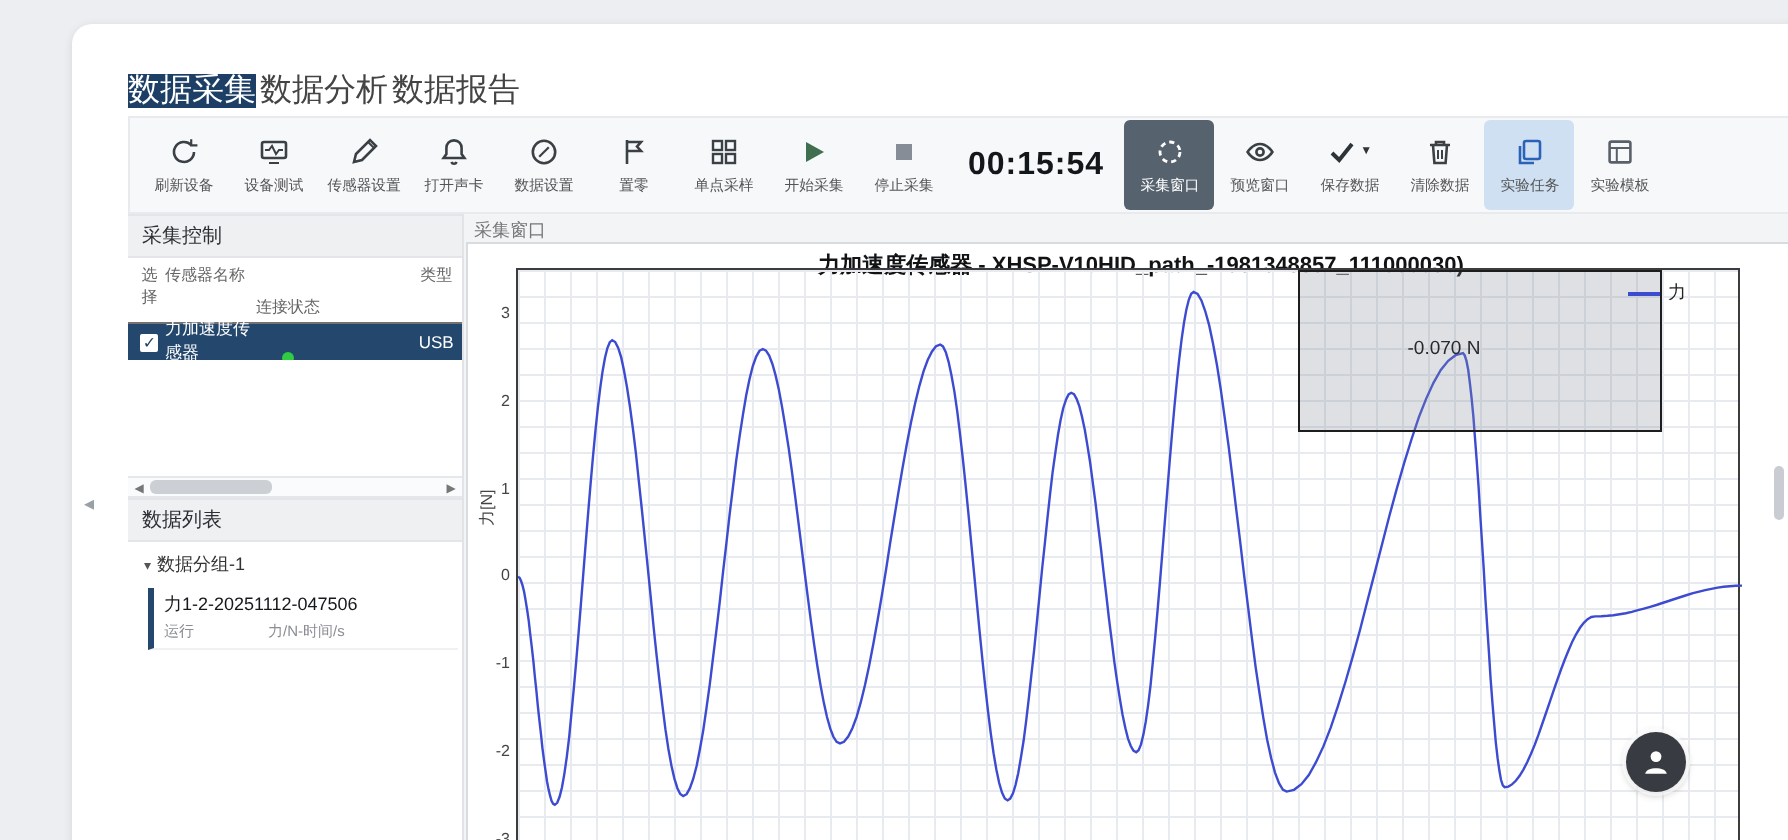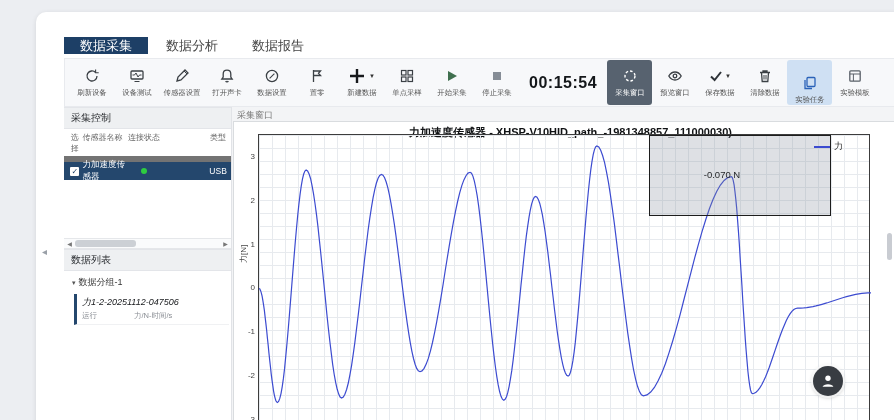--- a/index.html
+++ b/index.html
@@ -4,62 +4,62 @@
 <style>
   * { box-sizing: border-box; margin: 0; padding: 0; }
   html,body { width:894px; height:420px; overflow:hidden; }
   body { background:#eceef2; font-family:"Liberation Sans",sans-serif; position:relative; }
 
   .window { position:absolute; left:36px; top:12px; width:872px; height:560px;
             background:#fff; border-radius:10px; box-shadow:0 1px 5px rgba(0,0,0,.10); overflow:hidden; }
 
   
   .tabs { position:absolute; left:28px; top:25px; display:flex; gap:2px; }
-  .tab { font-size:13px; line-height:17px; padding:0 16px; color:#444; cursor:default; }
+  .tab { font-size:16px; line-height:17px; padding:0 0; color:#444; cursor:default; }
   .tab.active { background:#1d3f66; color:#fff; }
 
   
   .toolbar { position:absolute; left:28px; top:46px; right:0; height:49px;
              background:#f7f8fa; border:1px solid #e8eaee; border-right:none;
              display:flex; align-items:center; padding:2px 4px; overflow:hidden; white-space:nowrap; }
   .titem { width:45px; height:45px; flex:0 0 auto; display:flex; flex-direction:column;
            align-items:center; justify-content:center; gap:2px; border-radius:3px; cursor:pointer; }
   .titem .tlabel { font-size:8px; color:#555; transform:scale(.92); white-space:nowrap; }
   .ticon { height:18px; display:flex; align-items:center; justify-content:center; }
   .titem.dark { background:#57626f; }
   .titem.dark .tlabel { color:#fff; }
-  .titem.hl { background:#cfe0f3;justify-content:flex-end; }
+  .titem.hl { background:#cfe0f3; }
   .dd { font-size:6px; color:#333; margin-left:1px; }
   .timer { font-size:16px; font-weight:bold; color:#14171a; letter-spacing:.5px; margin:0 10px; flex:0 0 auto; }
 
   
   .body-row { position:absolute; left:28px; top:95px; right:0; bottom:0; background:#f3f4f6; display:flex; }
 
   
   .sidebar { width:168px; flex:0 0 auto; background:#fff; border-right:1px solid #e1e3e7; display:flex; flex-direction:column; }
   .phead { background:#eef0f2; border-top:1px solid #e3e5e9; border-bottom:1px solid #e3e5e9;
            font-size:10px; color:#2c2f33; padding:3px 7px; }
-  .thead { display:flex; font-size:8px; color:#666; padding:3px 3px 2px 3px; border-bottom:6px solid #737373; }
+  .thead { display:flex; font-size:8px; color:#666; padding:3px 3px 2px 3px; border-bottom:1px solid #737373; }
   .thead span, .trow span { display:inline-block; }
-  .c1{width:22px;text-align:center;} .c2{width:64px;} .c3{width:46px;text-align:center;} .c4{width:28px;text-align:center;margin-left:48px;}
+  .c1{width:22px;text-align:center;} .c2{width:64px;} .c3{width:46px;text-align:center;margin-top:16px;} .c4{width:28px;text-align:center;margin-left:48px;}
   .trow { display:flex; align-items:center; background:#24476d; color:#fff; font-size:8.5px; height:18px; padding:0 3px; cursor:pointer; }
   .cb { width:9px; height:9px; background:#fff; color:#1d3f66; font-size:8px; line-height:9px; text-align:center; border-radius:1px; margin:0 auto; display:block; }
   .dot { width:6px; height:6px; border-radius:50%; display:inline-block; }
   .sidebar .spacer { height:58px; background:#fff; }
   .hscroll { height:11px; border-top:1px solid #e5e7ea; border-bottom:1px solid #e5e7ea;
              display:flex; align-items:center; background:#fafbfc; }
   .harrow { width:11px; font-size:6px; color:#777; text-align:center; cursor:pointer; }
   .htrack { flex:1; height:7px; position:relative; }
   .hthumb { position:absolute; left:0; top:0; height:7px; width:42%; background:#ccd0d5; border-radius:3px; cursor:pointer; }
   .tree { background:#fff; flex:1; }
   .tgroup { font-size:9px; color:#333; padding:5px 6px 4px 8px; cursor:pointer; }
   .tgroup .caret { font-size:7px; color:#555; margin-right:3px; }
   .ditem { margin:1px 2px 0 10px; border-left:3px solid #24476d; padding:2px 4px 3px 5px;
            background:#fff; cursor:pointer; border-bottom:1px solid #f0f1f3; }
-  .ditem .title { font-size:9px; color:#16181b;font-style:italic; }
+  .ditem .title { font-size:9px; color:#16181b; }
   .ditem .sub { display:flex; justify-content:flex-start; font-size:7.5px; color:#8a8e94; margin-top:2px;gap:37px; }
 
   
   .main { flex:1; position:relative; }
   .area-label { position:absolute; left:5px; top:2px; font-size:9px; color:#777; }
   .chart-panel { position:absolute; left:1px; top:14px; right:0; height:440px; background:#fff; border:1px solid #d9dcdf; }
   .chart-title { text-align:center; margin-top:3px; font-size:11px; font-weight:bold; color:#101214; }
   .plot { position:absolute; left:24px; top:12px; width:612px; height:320px;
           border:1px solid #3c3c3c; border-bottom:none;
           background-image: linear-gradient(#e7eaee 1px, transparent 1px),
@@ -148,29 +148,20 @@
     <div class="titem">
       <span class="ticon">
         <svg width="16" height="16" viewBox="0 0 16 16" fill="none" stroke="#3b4045" stroke-width="1.3">
             <path d="M4.5 2v12"></path>
             <path d="M4.5 3h7l-2 2.3 2 2.2h-7"></path>
           </svg>
       </span>
       <span class="tlabel">置零</span>
     </div>
 
-    <div class="titem">
-      <span class="ticon">
-        <svg width="20" height="18" viewBox="0 0 20 18" fill="none" stroke="#17191c" stroke-width="2.4">
-            <path d="M9 2v14M2 9h14"></path>
-          </svg>
-          <span class="dd">▼</span>
-      </span>
-      <span class="tlabel">新建数据</span>
-    </div>
 
     <div class="titem">
       <span class="ticon">
         <svg width="16" height="16" viewBox="0 0 16 16" fill="none" stroke="#3b4045" stroke-width="1.2">
             <rect x="2.5" y="2.5" width="4.5" height="4.5"></rect>
             <rect x="9" y="2.5" width="4.5" height="4.5"></rect>
             <rect x="2.5" y="9" width="4.5" height="4.5"></rect>
             <rect x="9" y="9" width="4.5" height="4.5"></rect>
           </svg>
       </span>

